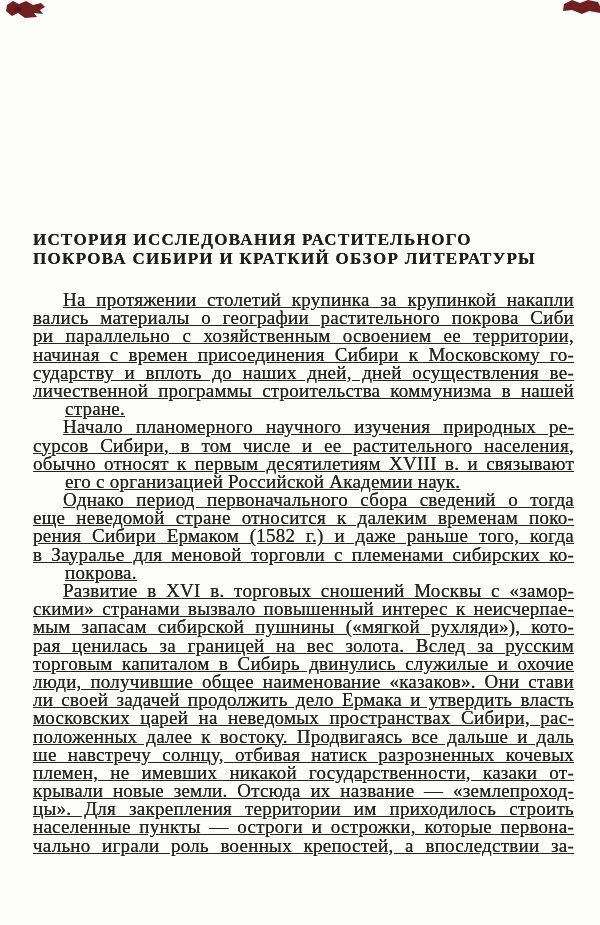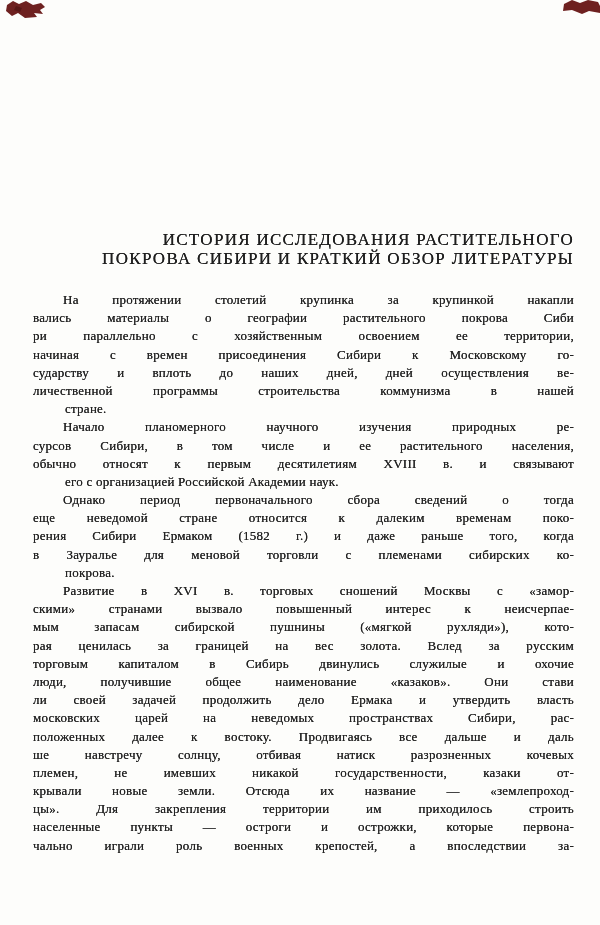--- a/index.html
+++ b/index.html
@@ -11,32 +11,33 @@
   html,body{width:600px;height:925px;background:var(--paper);}
   body{position:relative;overflow:hidden;
        font-family:"Liberation Serif","DejaVu Serif",serif;
        color:var(--ink);}
   .page{position:absolute;inset:0;background:var(--paper);}
   .artifact{position:absolute;pointer-events:none;}
   .artifact.left{top:0;left:4px;}
   .artifact.right{top:0;right:0;}
   .title-block{
     position:absolute;top:231px;left:33px;width:541px;
-    text-align:right;font-weight:normal;
+    text-align:left;font-weight:bold;
     font-size:17px;line-height:18.5px;letter-spacing:1.3px;
     color:#1e1e1e;
   }
   .title-line{white-space:nowrap;
     
     text-shadow:0 0 .35px #1e1e1e;}
   .body-block{
     position:absolute;top:291px;left:33px;width:541px;
-    font-size:13px;line-height:18.2px;letter-spacing:.25px;
+    font-size:19px;line-height:18.2px;letter-spacing:.25px;
     color:var(--ink);
     text-shadow:0 0 .3px #2a2a2a;
+    text-decoration:underline;
   }
   .text-line{
     text-align:justify;
     text-align-last:justify;
     -moz-text-align-last:justify;
     height:18.2px;overflow:visible;white-space:normal;
   }
   .text-line.indent{text-indent:30px;}
   .text-line.para-end{text-align-last:left;margin-left:32px;-moz-text-align-last:left;}
 </style>

